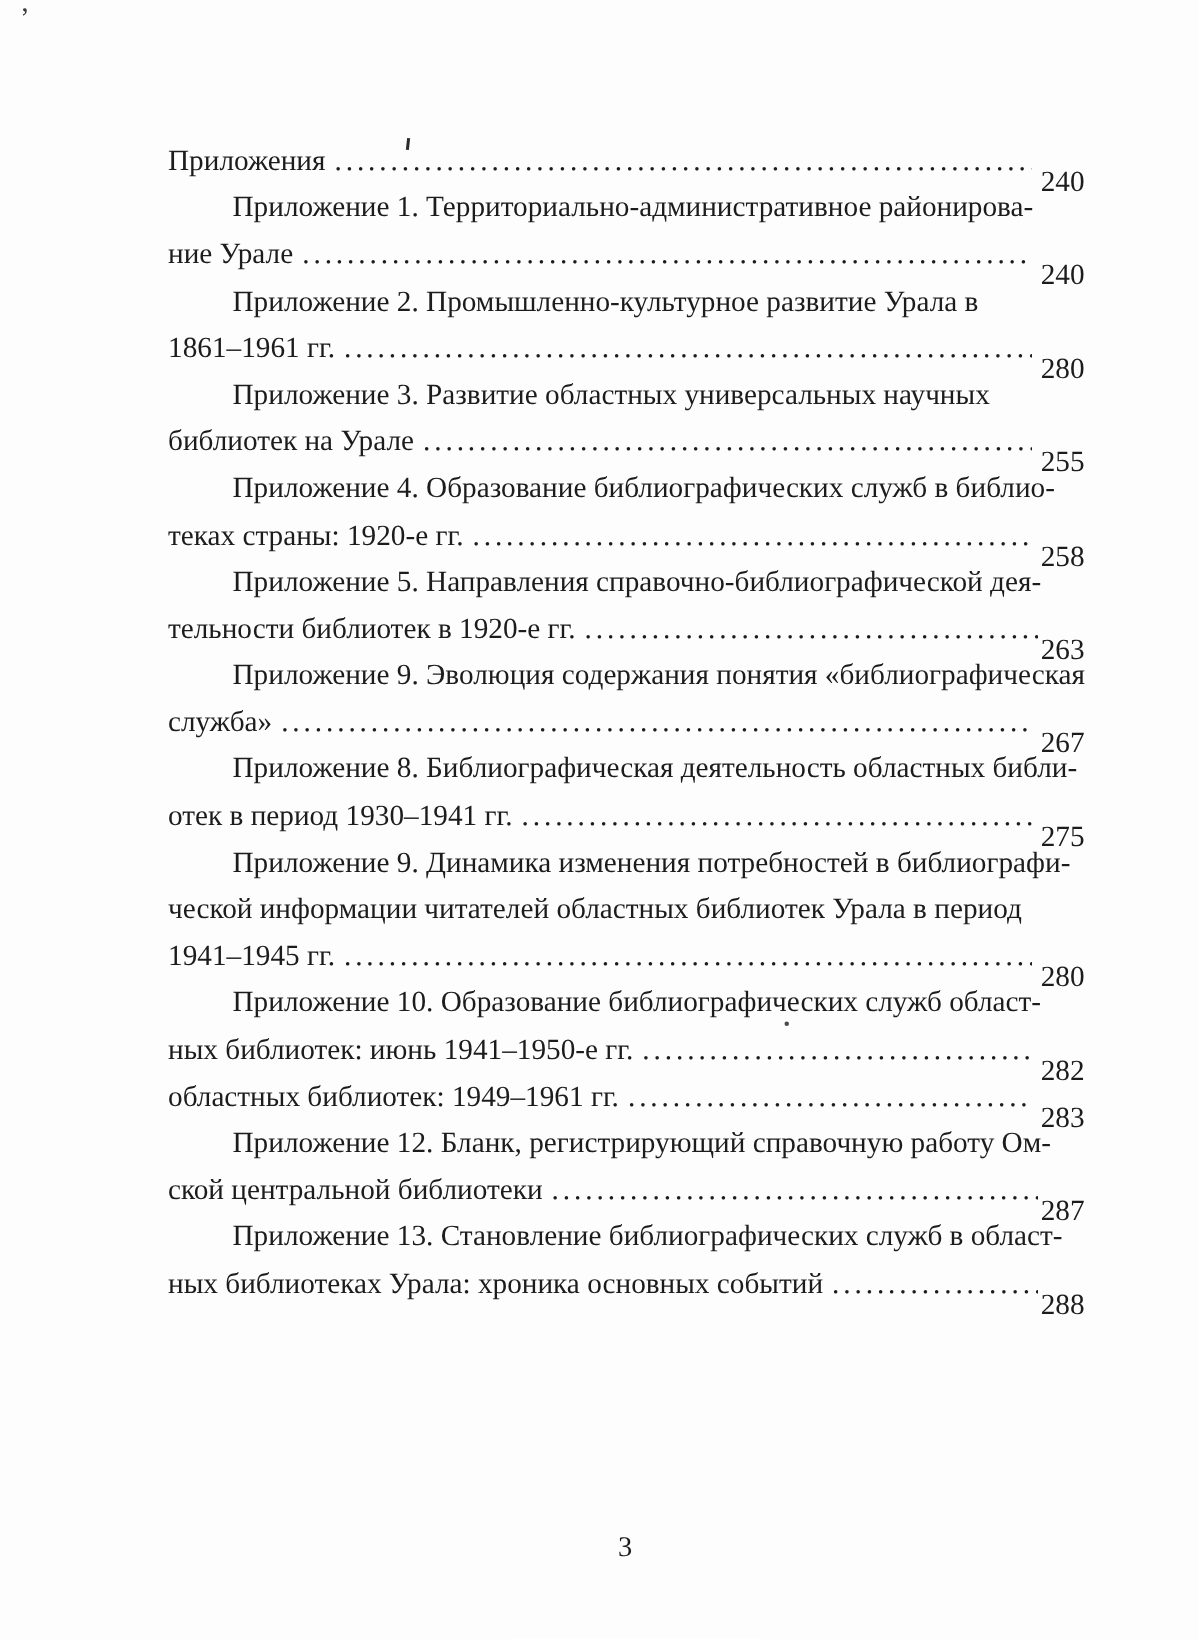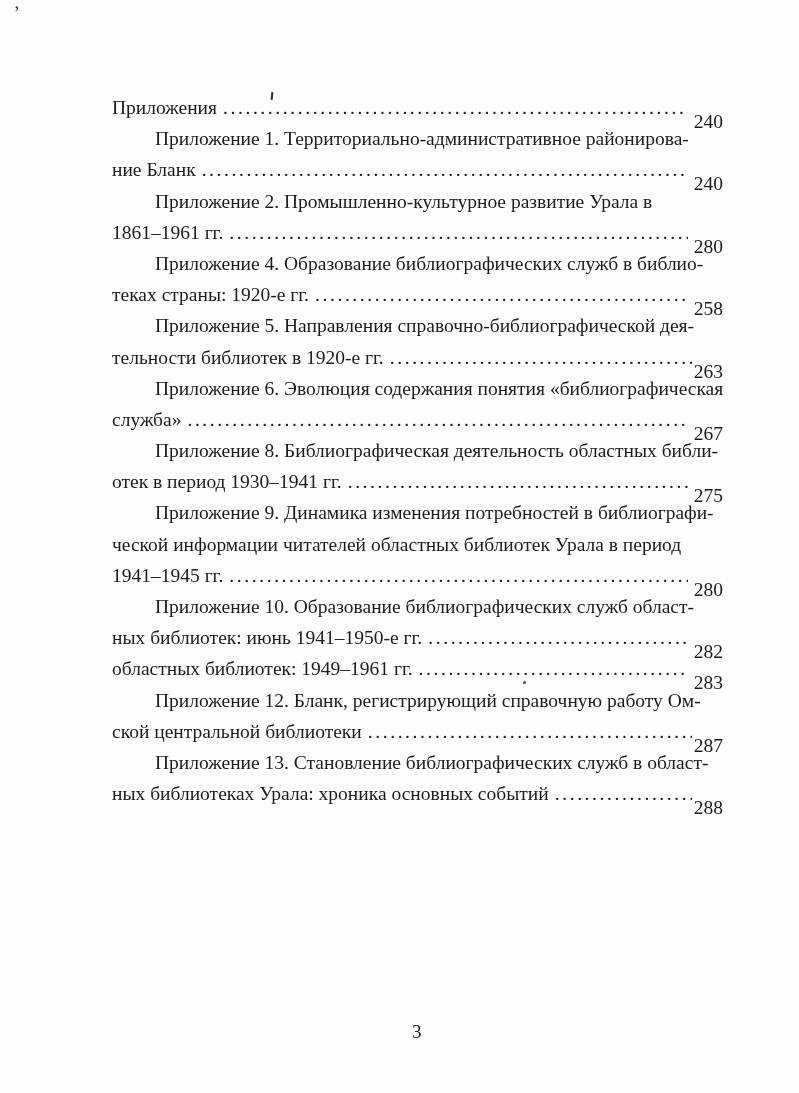--- a/index.html
+++ b/index.html
@@ -82,51 +82,59 @@
       <div class="entry">
         <div class="line lastline">
           <span class="text">Приложения</span>
           <span class="leader"></span>
           <span class="pagenum">240</span>
         </div>
       </div>
       <div class="entry">
         <div class="line indent">Приложение 1. Территориально-административное районирова-</div>
         <div class="line lastline">
-          <span class="text">ние Бланк</span>
+          <span class="text">ние Урале</span>
           <span class="leader"></span>
           <span class="pagenum">240</span>
         </div>
       </div>
       <div class="entry">
         <div class="line indent">Приложение 2. Промышленно-культурное развитие Урала в</div>
         <div class="line lastline">
           <span class="text">1861–1961 гг.</span>
           <span class="leader"></span>
           <span class="pagenum">280</span>
+        </div>
+      </div>
+      <div class="entry">
+        <div class="line indent">Приложение 3. Развитие областных универсальных научных</div>
+        <div class="line lastline">
+          <span class="text">библиотек на Урале</span>
+          <span class="leader"></span>
+          <span class="pagenum">255</span>
         </div>
       </div>
       <div class="entry">
         <div class="line indent">Приложение 4. Образование библиографических служб в библио-</div>
         <div class="line lastline">
           <span class="text">теках страны: 1920-е гг.</span>
           <span class="leader"></span>
           <span class="pagenum">258</span>
         </div>
       </div>
       <div class="entry tight">
         <div class="line indent">Приложение 5. Направления справочно-библиографической дея-</div>
         <div class="line lastline">
           <span class="text">тельности библиотек в 1920-е гг.</span>
           <span class="leader"></span>
           <span class="pagenum">263</span>
         </div>
       </div>
       <div class="entry">
-        <div class="line indent">Приложение 6. Эволюция содержания понятия «библиографическая</div>
+        <div class="line indent">Приложение 9. Эволюция содержания понятия «библиографическая</div>
         <div class="line lastline">
           <span class="text">служба»</span>
           <span class="leader"></span>
           <span class="pagenum">267</span>
         </div>
       </div>
       <div class="entry tight">
         <div class="line indent">Приложение 8. Библиографическая деятельность областных библи-</div>
         <div class="line lastline">
           <span class="text">отек в период 1930–1941 гг.</span>

